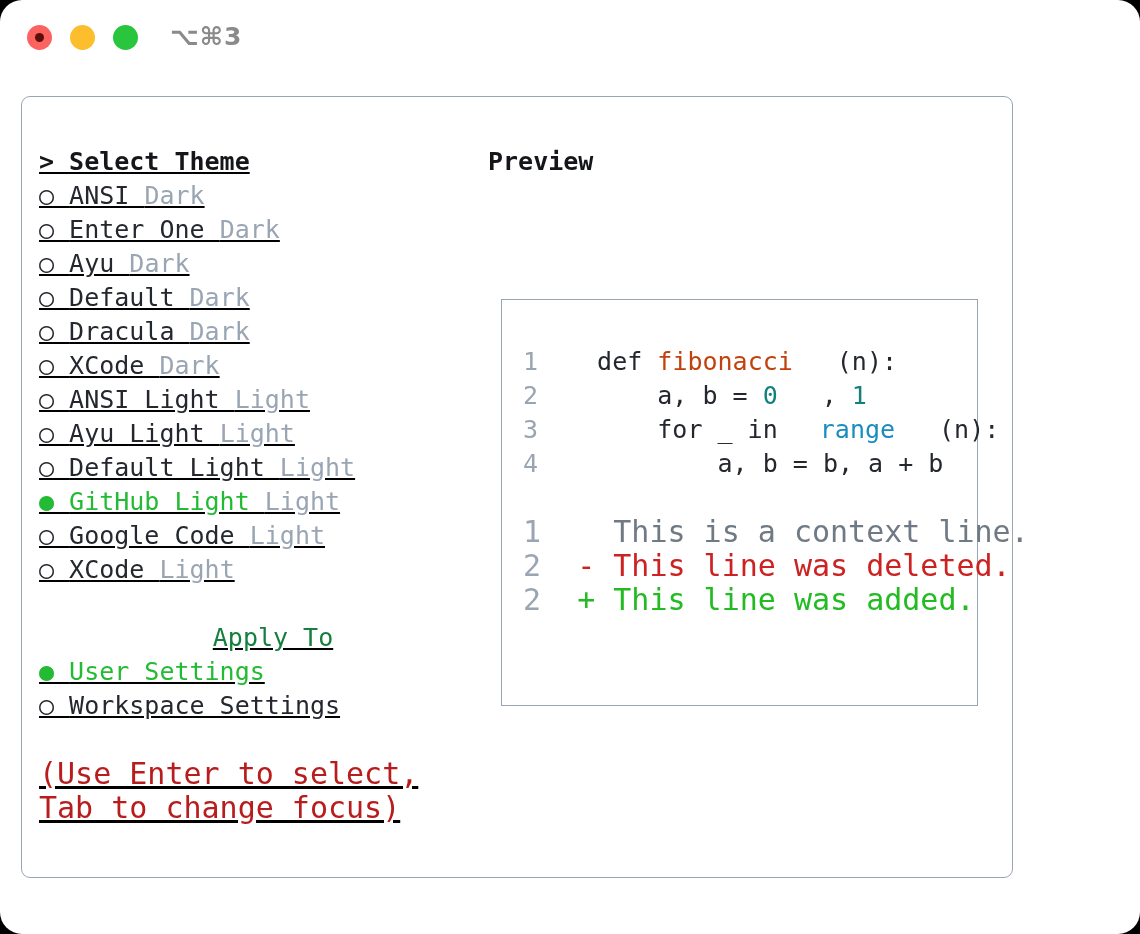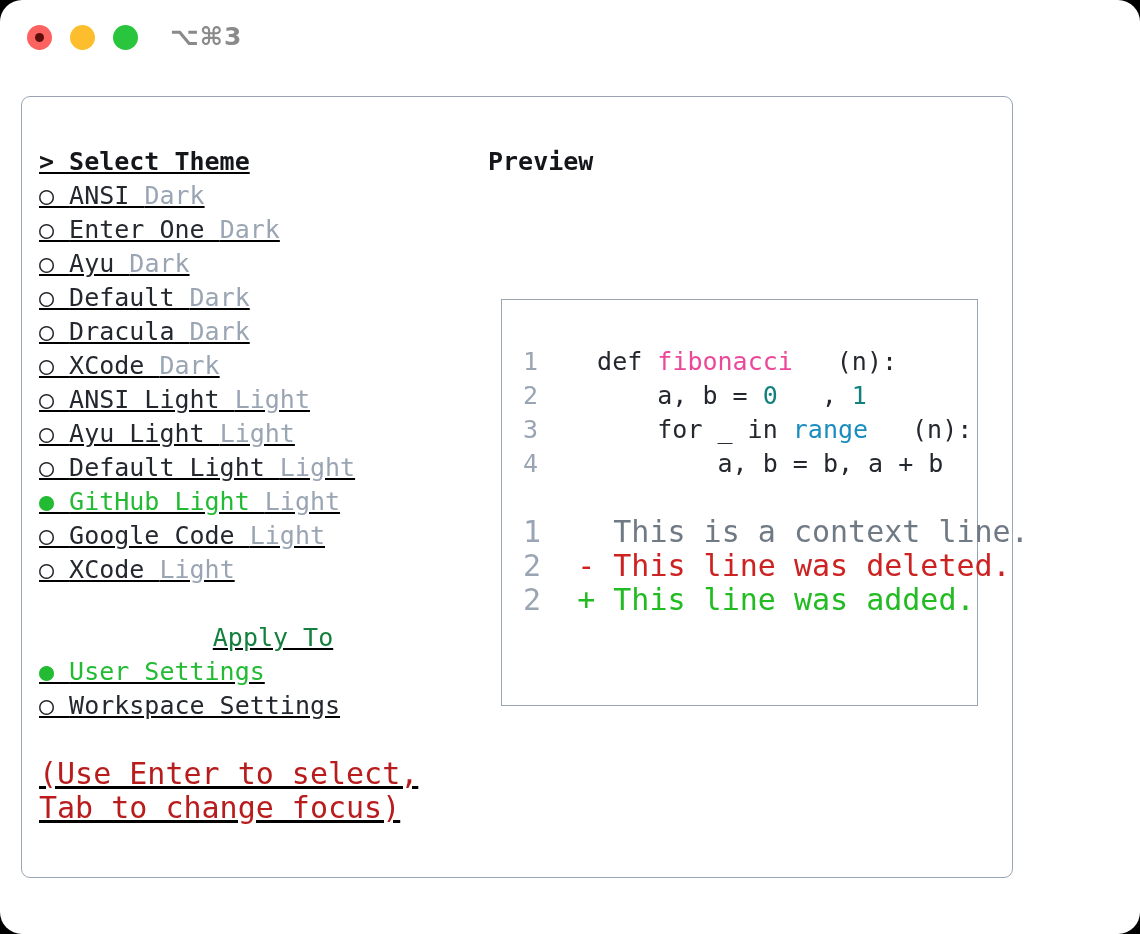--- a/index.html
+++ b/index.html
@@ -179,23 +179,23 @@
 
   .code-line {
     font-size: 25px;
     line-height: 34px;
     white-space: pre;
     color: #24282e;
   }
   .lineno {
     color: #9aa5b4;
   }
-  .tok-fn      { color: #ec4899; }
+  .tok-fn      { color: #c2410c; }
   .tok-num     { color: #12817c; }
-  .tok-builtin { color: #1a8cc0; }
+  .tok-builtin { color: #1a8cc0; margin-left: 27px; }
   .tok-plain   { color: #24282e; margin-left: 44px; }
 
   .diff-gap { height: 34px; }
 
   .diff-line {
     font-size: 30px;
     line-height: 34px;
     white-space: pre;
   }
   .diff-ctx { color: #707a85; }

